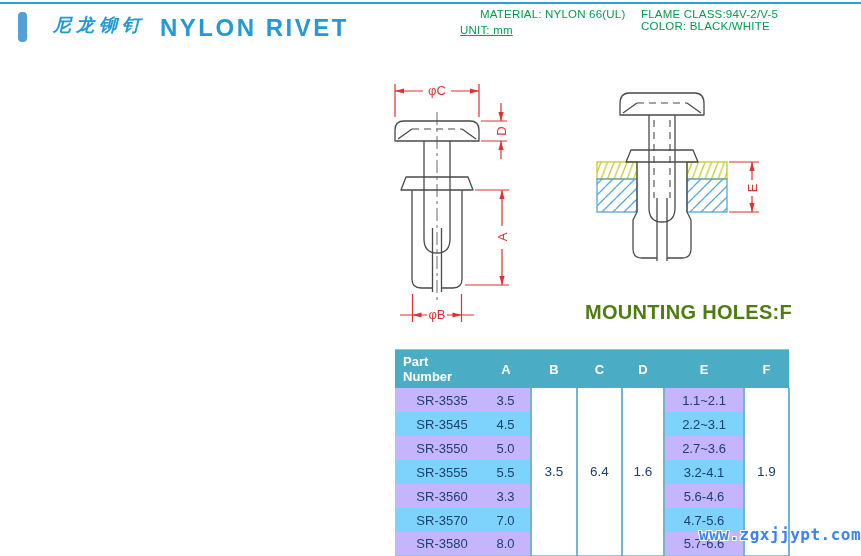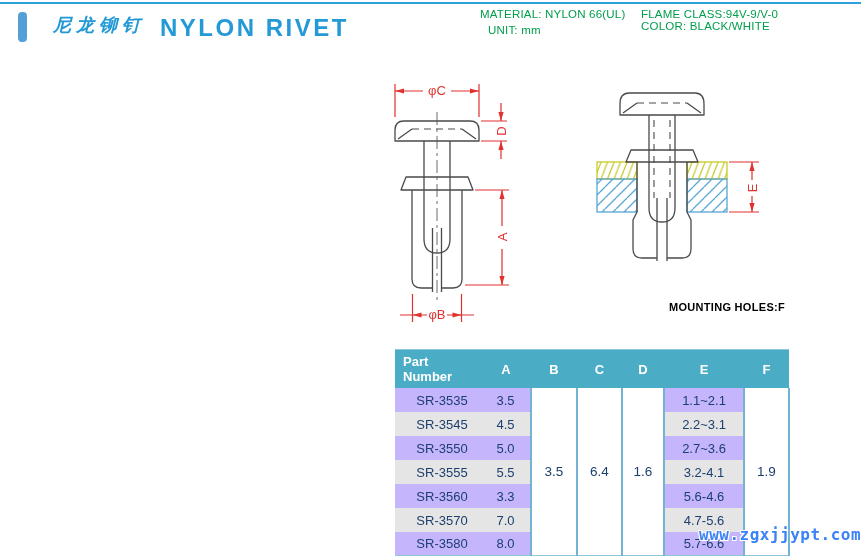--- a/index.html
+++ b/index.html
@@ -14,50 +14,50 @@
     position:absolute; left:53px; top:13px; font-family:"DejaVu Serif", serif;
     font-style:italic; font-weight:700; font-size:18px; color:#2399d6; letter-spacing:5px; white-space:nowrap;
   }
   .title-en {
     position:absolute; left:160px; top:14px; font-size:24px; font-weight:700;
     color:#2399d6; letter-spacing:2.5px; white-space:nowrap;
   }
   .spec { position:absolute; font-size:11.5px; color:#009e4c; letter-spacing:0.2px; white-space:nowrap; }
   #spec-material { left:480px; top:8px; }
   #spec-flame    { left:641px; top:8px; }
-  #spec-unit     { left:488px; top:24px; }
+  #spec-unit     { left:460px; top:24px;text-decoration:underline; }
   #spec-color    { left:641px; top:20px; }
 
   #drawing-svg { position:absolute; left:375px; top:55px; width:430px; height:300px; }
   .ln  { stroke:#4a4a4a; stroke-width:1.3; fill:none; stroke-linejoin:round; }
   .cl  { stroke:#6a6a6a; stroke-width:1; stroke-dasharray:13 4 3 4; fill:none; }
   .hid { stroke:#4a4a4a; stroke-width:1.1; stroke-dasharray:7 5; fill:none; }
   .dim { stroke:#e0312e; stroke-width:1.2; fill:none; }
   .dimf { fill:#e0312e; stroke:none; }
   .dimt { fill:#e0312e; font-size:13px; font-family:"Liberation Sans", sans-serif; }
   .panelY { fill:url(#hatchY); stroke:#c9c92a; stroke-width:1.3; }
   .panelB { fill:url(#hatchB); stroke:#58a7d6; stroke-width:1.3; }
 
   .mounting {
-    position:absolute; left:585px; top:301px; width:200px; text-align:right;
-    font-size:11px; font-weight:600; color:#000000; letter-spacing:0.3px; white-space:nowrap;
+    position:absolute; left:585px; top:301px; width:200px; text-align:left;
+    font-size:20px; font-weight:600; color:#4d7c0f; letter-spacing:0.3px; white-space:nowrap;
   }
 
   table.parts {
     position:absolute; left:395px; top:349px; width:394px;
     border-collapse:collapse; table-layout:fixed; font-size:13px;
     border-top:1px solid #8fc6da; border-bottom:2px solid #8fc6da;
   }
   table.parts th {
     background:#4bacc6; color:#ffffff; font-weight:700; height:24px;
     text-align:center; padding:4px; font-size:13px;
   }
   table.parts th.ph { text-align:left; padding-left:8px; }
   table.parts td {
-    height:24px; text-align:center; color:#1d3f6e; padding:0; background:#e5e5e5;
+    height:24px; text-align:center; color:#1d3f6e; padding:0; background:#7dd3fc;
   }
   table.parts tr.alt td.band { background:#c4b5fd; }
   table.parts td.part { padding-left:8px; }
   table.parts td.merged {
     background:#ffffff; border-left:2px solid #74b3d3; border-right:2px solid #74b3d3;
     font-size:13.5px;
   }
   .watermark {
     position:absolute; left:699px; top:525px; white-space:nowrap;
     font-family:"DejaVu Sans Mono", monospace; font-size:16px; font-weight:700;
@@ -66,21 +66,21 @@
   }
 </style>
 </head>
 <body>
 
 <div class="topline"></div>
 <div class="accent-bar"></div>
 <div class="title-cn">尼龙铆钉</div>
 <div class="title-en">NYLON RIVET</div>
 <div class="spec" id="spec-material">MATERIAL: NYLON 66(UL)</div>
-<div class="spec" id="spec-flame">FLAME CLASS:94V-9/V-0</div>
+<div class="spec" id="spec-flame">FLAME CLASS:94V-2/V-5</div>
 <div class="spec" id="spec-unit">UNIT: mm</div>
 <div class="spec" id="spec-color">COLOR: BLACK/WHITE</div>
 
 <svg id="drawing-svg" viewBox="375 55 430 300" xmlns="http://www.w3.org/2000/svg">
   <defs>
     <pattern id="hatchY" patternUnits="userSpaceOnUse" width="6.5" height="17">
       <path d="M-6.5,17 L0,0 M0,17 L6.5,0 M6.5,17 L13,0" stroke="#c9c92a" stroke-width="1.3" fill="none"></path>
     </pattern>
     <pattern id="hatchB" patternUnits="userSpaceOnUse" width="11" height="11">
       <path d="M-11,11 L0,0 M0,11 L11,0 M11,11 L22,0" stroke="#58a7d6" stroke-width="1.3" fill="none"></path>

